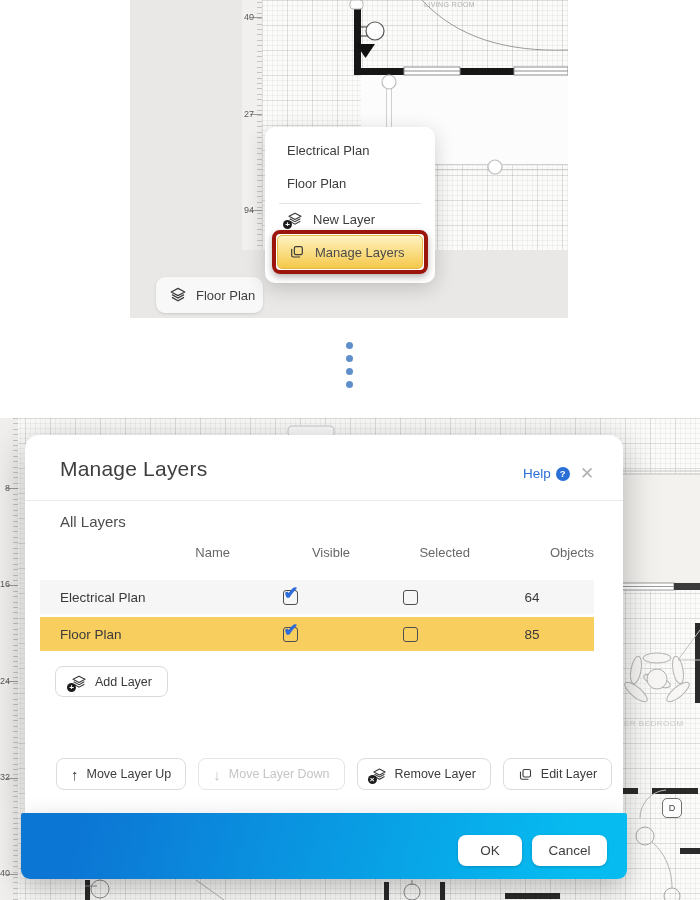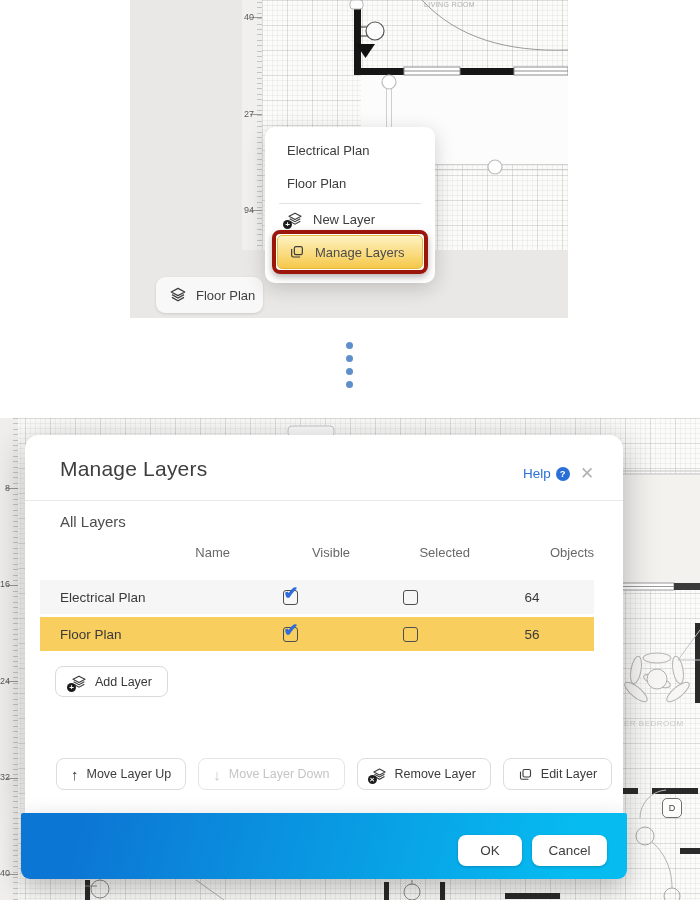--- a/index.html
+++ b/index.html
@@ -293,21 +293,21 @@
         <div class="row">
           <span class="cell-name">Electrical Plan</span>
           <span class="cb checked"></span>
           <span class="cb"></span>
           <span class="cell-num">64</span>
         </div>
         <div class="row selected">
           <span class="cell-name">Floor Plan</span>
           <span class="cb checked"></span>
           <span class="cb"></span>
-          <span class="cell-num">56</span>
+          <span class="cell-num">85</span>
         </div>
       </div>
 
       <button class="add-btn">
         <span class="ic-wrap">
           <svg class="ic">
               <use href="#ic-layers"></use>
             </svg>
             <b class="badge badge-plus"></b>
         </span>

